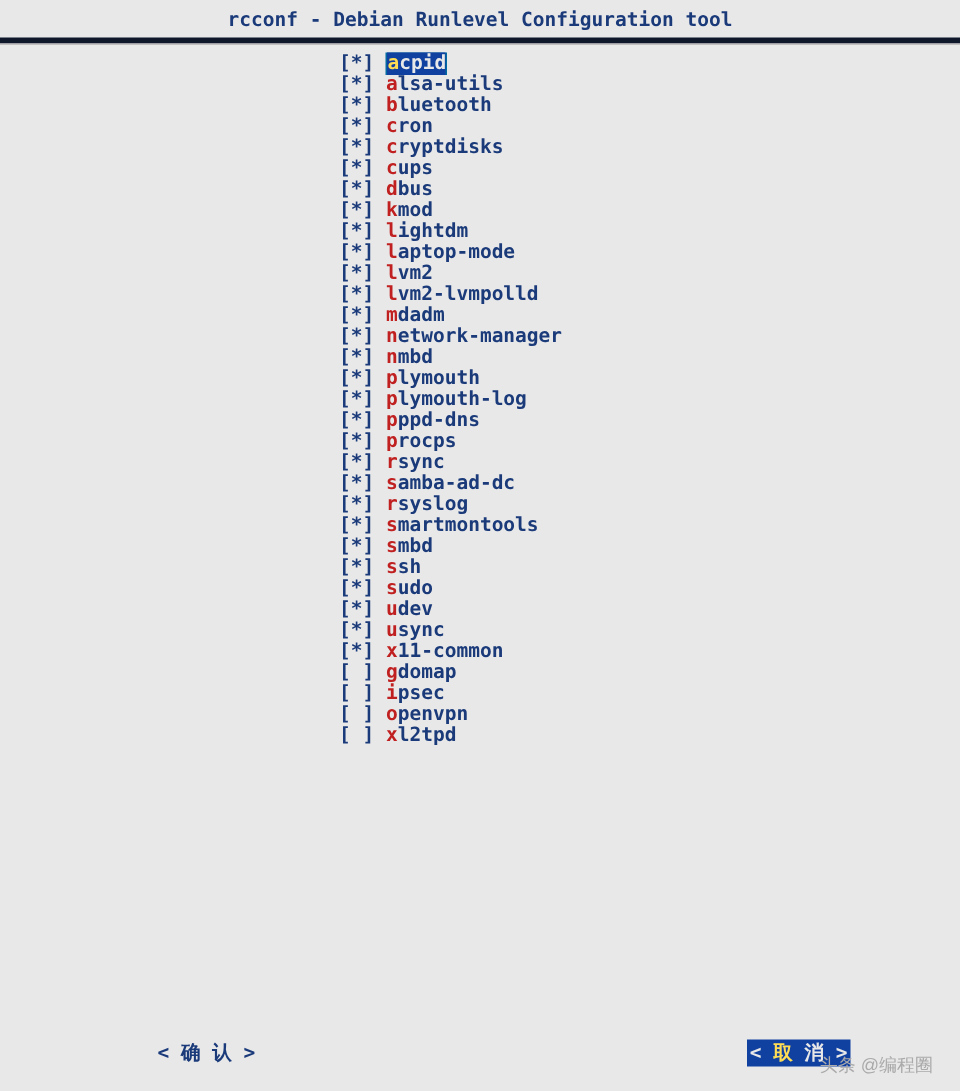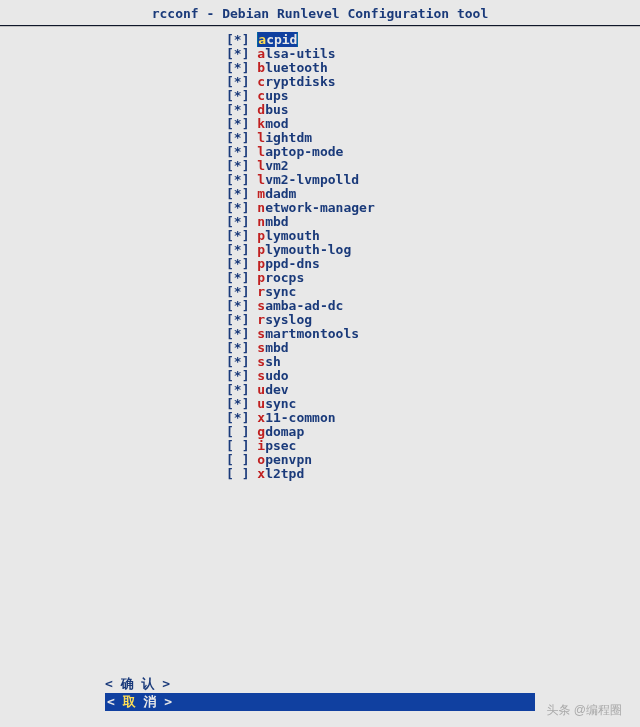--- a/index.html
+++ b/index.html
@@ -11,21 +11,21 @@
     font-size: 13px;
     font-weight: bold;
     overflow: hidden;
     position: relative;
   }
   .title-bar {
     background: #e8e8e8;
     color: #1a3a7a;
     text-align: center;
     padding: 6px 0 4px 0;
-    border-bottom: 1px solid #0f172a;
+    border-bottom: 4px solid #0f172a;
   }
   .separator {
     height: 1px;
     background: #c0c0c0;
   }
   .main-area {
     background: #e8e8e8;
     padding-top: 6px;
     padding-left: 226px;
   }
@@ -56,22 +56,21 @@
     background: #1040a0;
     color: #e8e8e8;
   }
   .bottom-bar {
     position: absolute;
     bottom: 16px;
     left: 0;
     right: 0;
     display: flex;
     justify-content: space-between;
-    padding: 0 105px 0 105px;
-    flex-direction: column;
+    padding: 0 73px 0 105px;
   }
   .btn {
     color: #1a3a7a;
     font-weight: bold;
     white-space: pre;
   }
   .btn.cancel {
     background: #1040a0;
     color: #e8e8e8;
     padding: 0 2px;
@@ -93,20 +92,21 @@
 
 <div class="title-bar">
   <span>rcconf - Debian Runlevel Configuration tool</span>
 </div>
 <div class="separator"></div>
 
 <div class="main-area" id="service-list">
     <div class="service-row selected"><span class="checkbox-mark">[*] </span><span class="service-name"><span class="hotkey">a</span><span class="rest">cpid</span></span></div>
     <div class="service-row"><span class="checkbox-mark">[*] </span><span class="hotkey">a</span><span class="rest">lsa-utils</span></div>
     <div class="service-row"><span class="checkbox-mark">[*] </span><span class="hotkey">b</span><span class="rest">luetooth</span></div>
+    <div class="service-row"><span class="checkbox-mark">[*] </span><span class="hotkey">c</span><span class="rest">ron</span></div>
     <div class="service-row"><span class="checkbox-mark">[*] </span><span class="hotkey">c</span><span class="rest">ryptdisks</span></div>
     <div class="service-row"><span class="checkbox-mark">[*] </span><span class="hotkey">c</span><span class="rest">ups</span></div>
     <div class="service-row"><span class="checkbox-mark">[*] </span><span class="hotkey">d</span><span class="rest">bus</span></div>
     <div class="service-row"><span class="checkbox-mark">[*] </span><span class="hotkey">k</span><span class="rest">mod</span></div>
     <div class="service-row"><span class="checkbox-mark">[*] </span><span class="hotkey">l</span><span class="rest">ightdm</span></div>
     <div class="service-row"><span class="checkbox-mark">[*] </span><span class="hotkey">l</span><span class="rest">aptop-mode</span></div>
     <div class="service-row"><span class="checkbox-mark">[*] </span><span class="hotkey">l</span><span class="rest">vm2</span></div>
     <div class="service-row"><span class="checkbox-mark">[*] </span><span class="hotkey">l</span><span class="rest">vm2-lvmpolld</span></div>
     <div class="service-row"><span class="checkbox-mark">[*] </span><span class="hotkey">m</span><span class="rest">dadm</span></div>
     <div class="service-row"><span class="checkbox-mark">[*] </span><span class="hotkey">n</span><span class="rest">etwork-manager</span></div>

